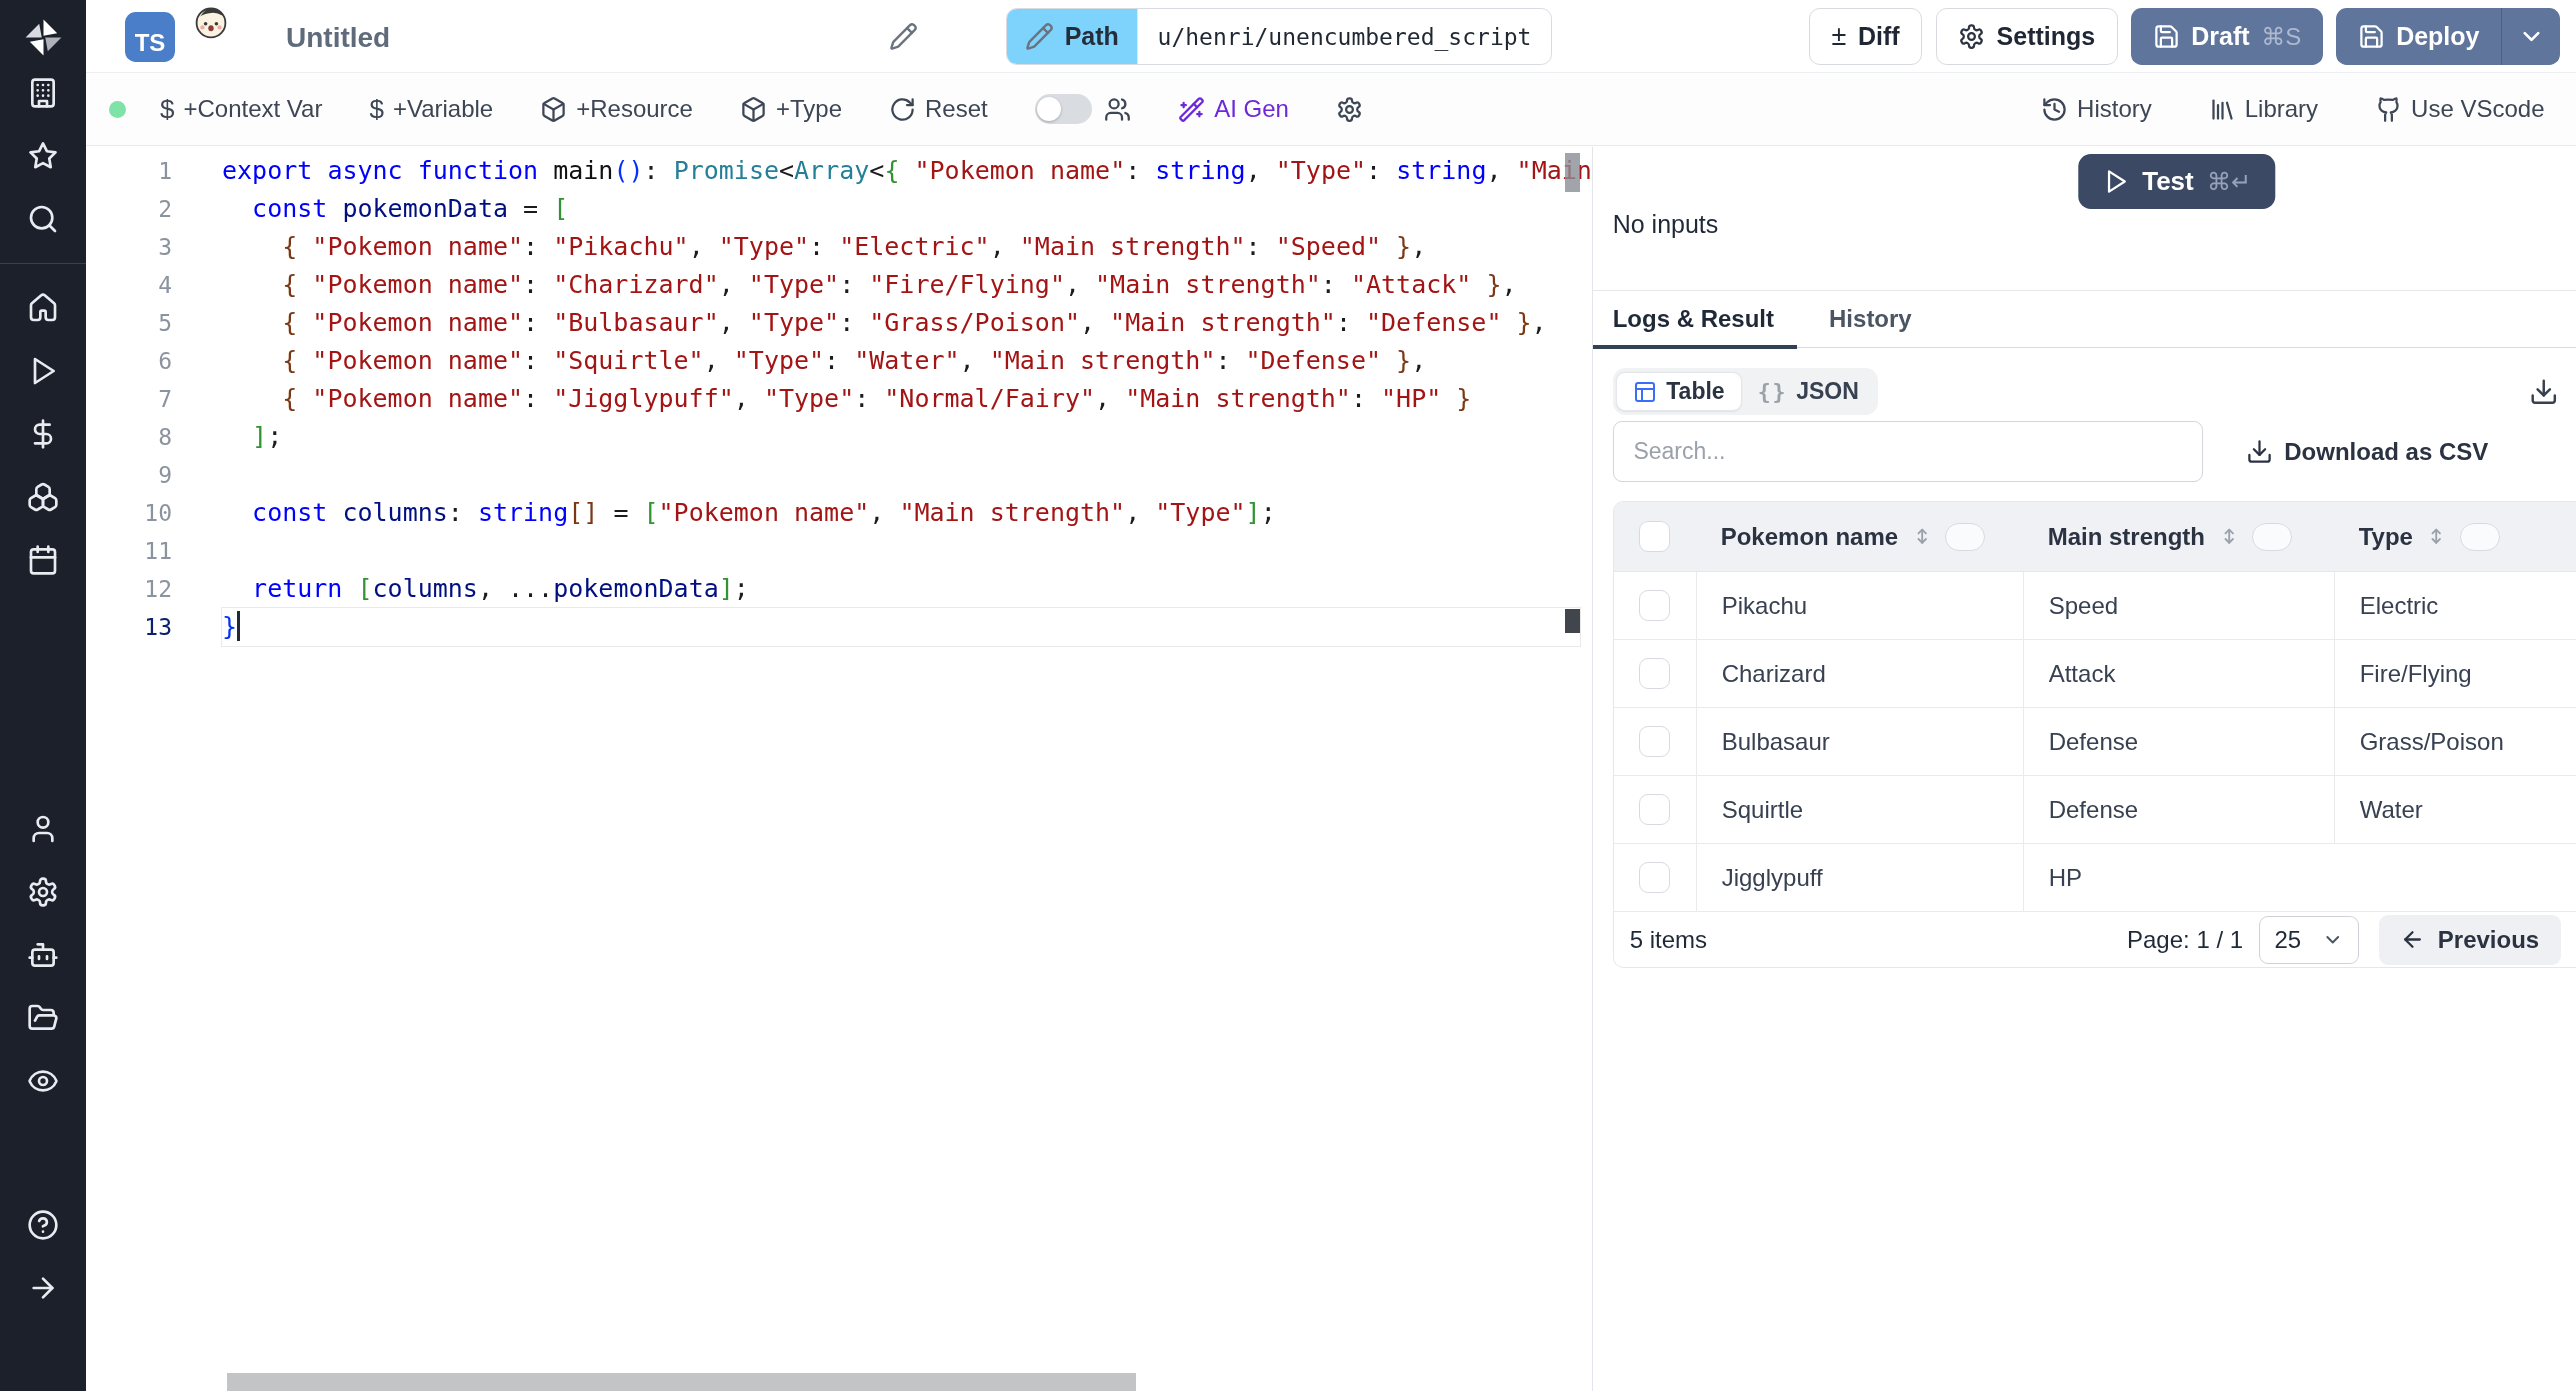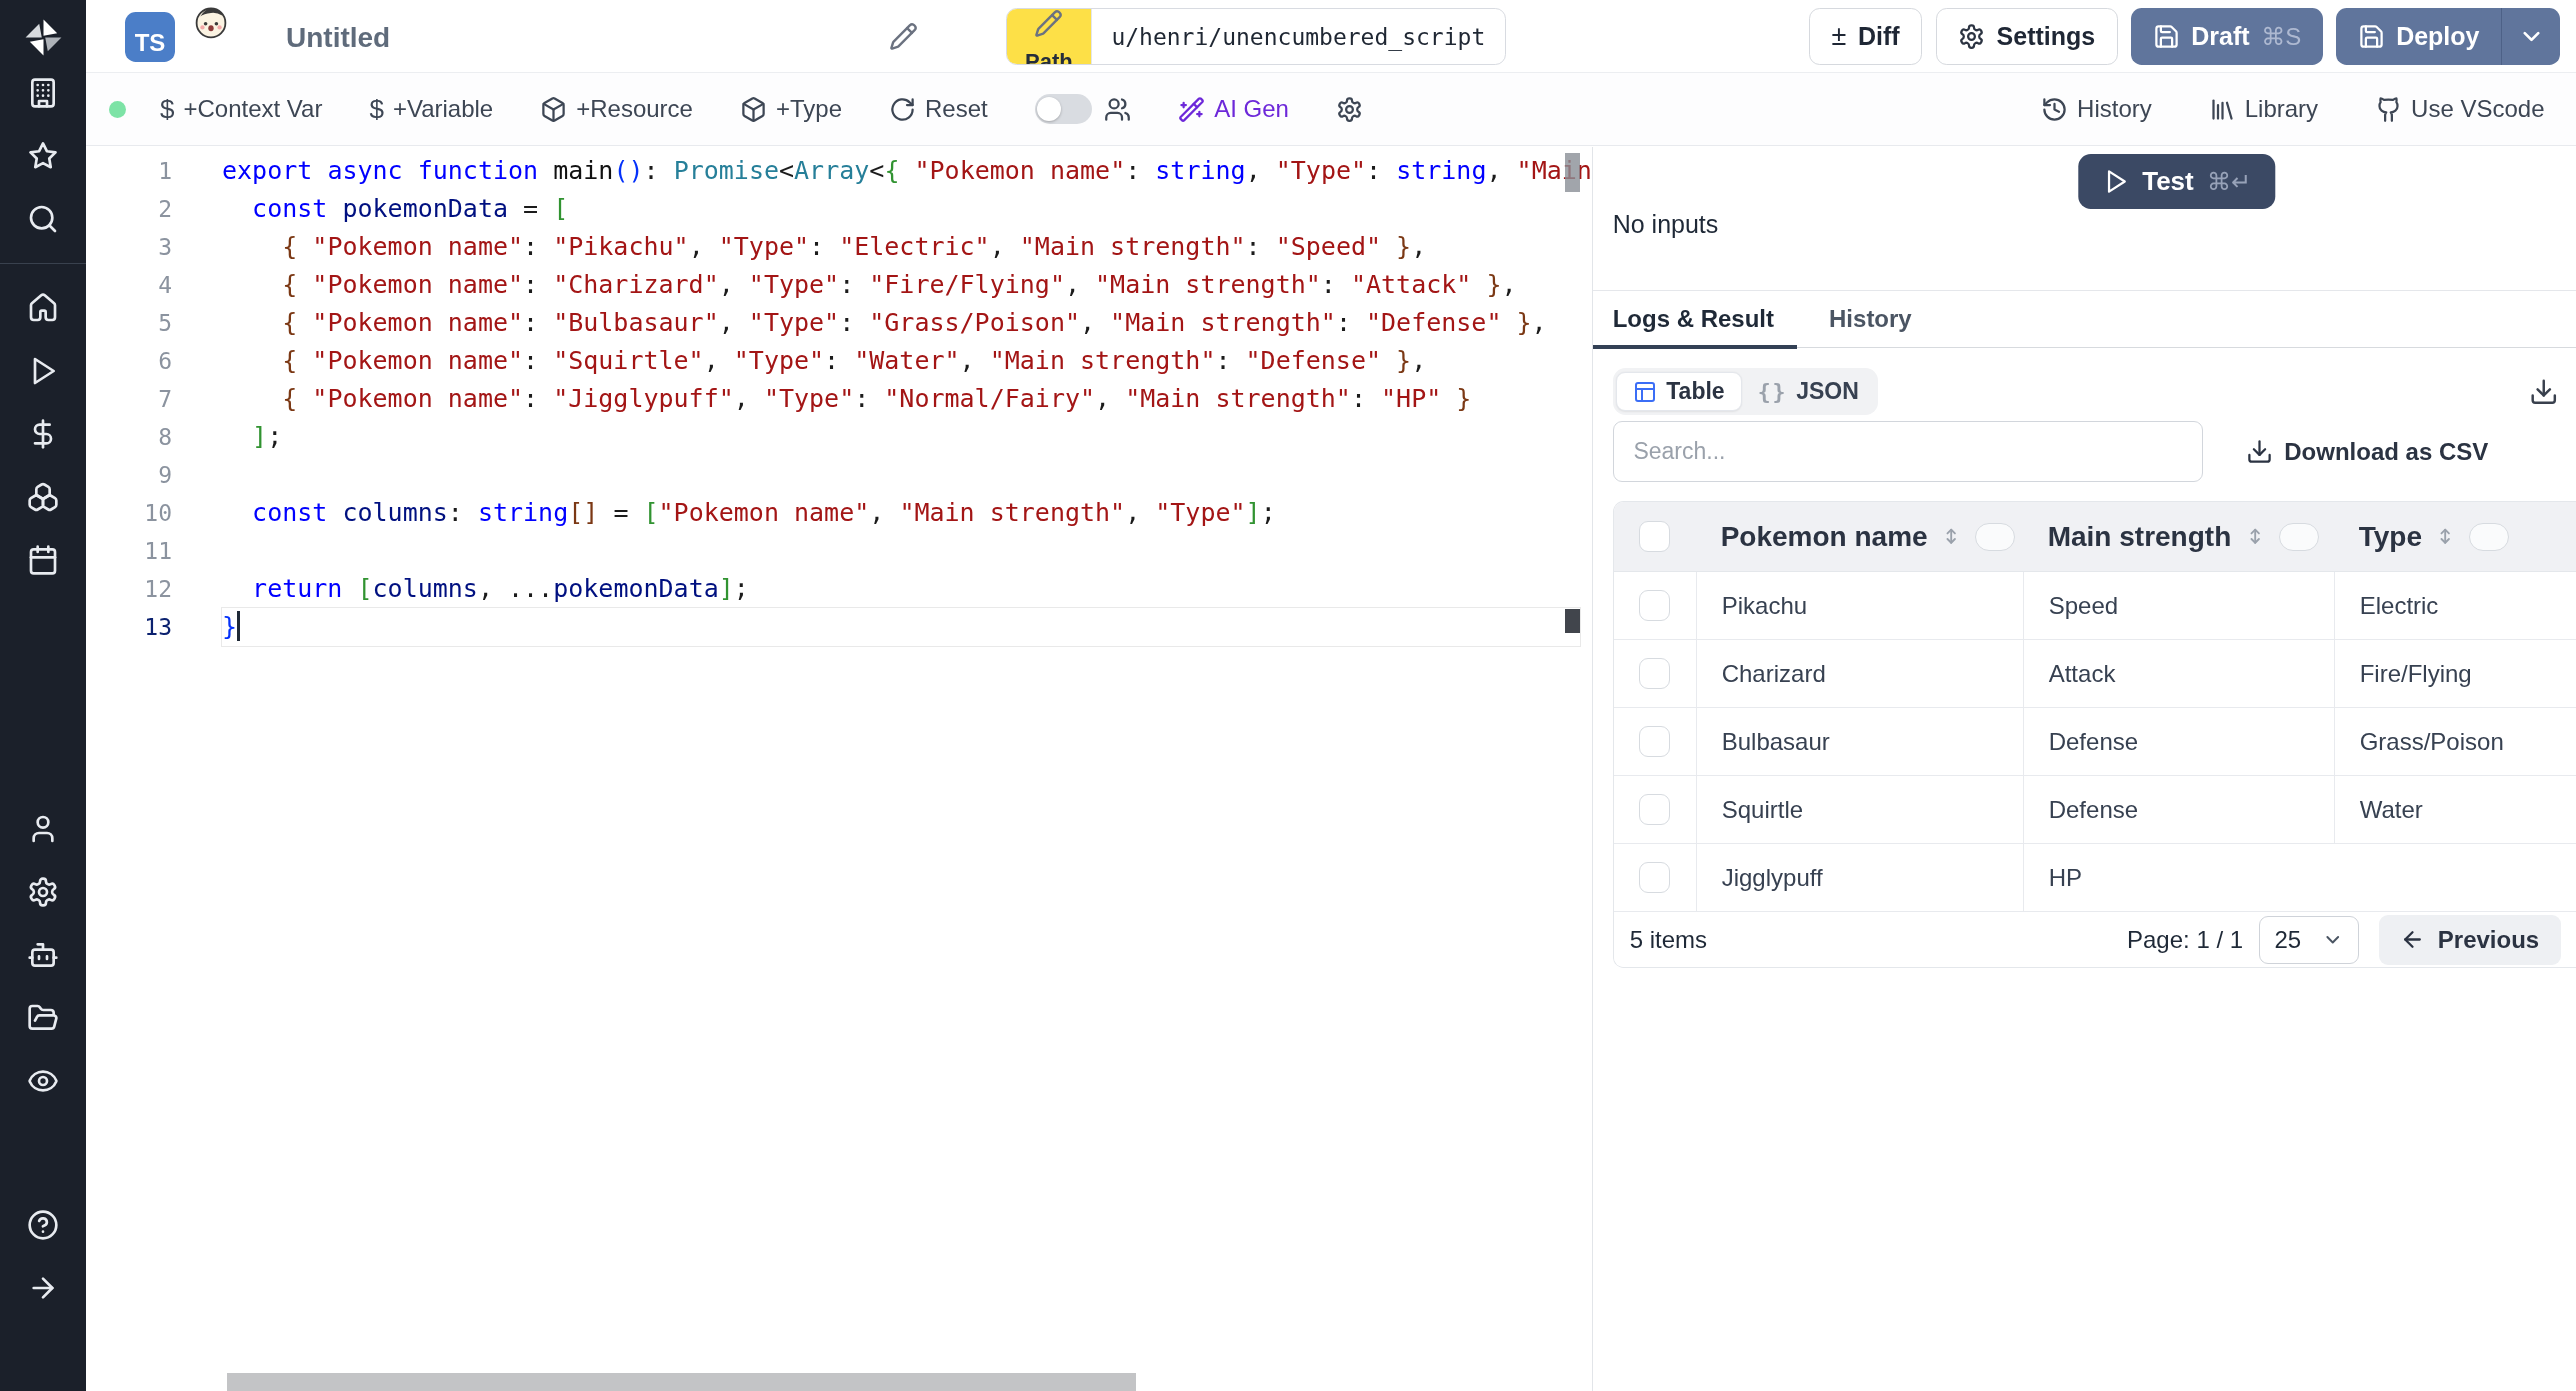--- a/index.html
+++ b/index.html
@@ -17,21 +17,21 @@
   .side-gap2 { flex:0 0 81px; }
 
   
   .topbar { position:absolute; left:86px; top:0; width:2490px; height:73px; background:#fff; border-bottom:0.9px solid #eceef1; z-index:20; }
   .ts-badge { position:absolute; left:39px; top:11.6px; width:50px; height:50px; background:#4b7ec8; border-radius:10.7px; color:#fff; font-weight:bold; font-size:24px; display:flex; align-items:flex-end; justify-content:center; padding-bottom:4.5px; }
   .emoji { position:absolute; left:68px; top:-7.2px; width:36px; height:36px; }
   .page-title { position:absolute; left:200px; top:21.5px; font-size:28px; font-weight:600; color:#5f6b7b; }
   .lone-pencil { position:absolute; left:803px; top:21.5px; }
   .lone-pencil svg, .pill-pencil svg { width:29px; height:29px; stroke:#6b7280; stroke-width:2; fill:none; stroke-linecap:round; stroke-linejoin:round; }
   .path-pill { position:absolute; left:920px; top:8px; height:57px; display:flex; align-items:stretch; border:0.9px solid #d8dbe1; border-radius:10.7px; overflow:hidden; background:#fff; }
-  .path-left { display:flex; align-items:center; gap:10.7px; background:#fde047; padding:0 18px; border-right:0.9px solid #e3e6ea; font-size:22px; font-weight:600; color:#252d3b;flex-direction:column; }
+  .path-left { display:flex; align-items:center; gap:10.7px; background:#7dd3fc; padding:0 18px; border-right:0.9px solid #e3e6ea; font-size:25px; font-weight:600; color:#252d3b; }
   .path-right { display:flex; align-items:center; padding:0 19.7px; font-family:"DejaVu Sans Mono", monospace; font-size:23px; color:#1f2733; }
   .topbar-right { position:absolute; right:16px; top:8px; display:flex; gap:13.4px; }
   .btn { height:57px; border-radius:10.7px; display:flex; align-items:center; gap:11.6px; padding:0 21.5px; font-size:25px; font-weight:600; cursor:pointer; }
   .btn-light { background:#fff; border:0.9px solid #d6d9de; color:#1f2735; }
   .btn-blue { background:#60759c; color:#fff; }
   .btn svg { width:27px; height:27px; stroke-width:2; fill:none; stroke-linecap:round; stroke-linejoin:round; }
   .btn-light svg { stroke:#2c3442; }
   .btn-blue svg { stroke:#fff; }
   .pm { font-size:27px; font-weight:400; line-height:1; }
   .shortcut { color:#aeb9d1; font-weight:500; font-size:24px; }
@@ -92,21 +92,21 @@
   .search-input { width:590px; height:61px; border:0.9px solid #d2d6dc; border-radius:9px; padding:0 19.7px; font-size:23px; color:#1f2937; outline:none; font-family:"Liberation Sans", sans-serif; }
   .search-input::placeholder { color:#9aa1ab; }
   .csv { display:flex; align-items:center; gap:11.6px; margin-left:43px; font-size:24px; font-weight:600; color:#2b3342; cursor:pointer; }
   .csv svg { width:27px; height:27px; stroke:#2b3342; stroke-width:2; fill:none; stroke-linecap:round; stroke-linejoin:round; }
   .kebab { margin-left:auto; cursor:pointer; font-size:27px; color:#39404d; letter-spacing:0; line-height:10.7px; display:flex; flex-direction:column; gap:4.5px; align-items:center; }
   .kdot { width:5.4px; height:5.4px; border-radius:50%; background:#39404d; }
 
   
   .rtable { position:absolute; left:19.7px; width:964px; top:354px; border:0.9px solid #e4e7eb; border-right:none; border-radius:10.7px 0 0 10.7px; overflow:hidden; }
   .thead { display:flex; background:#f0f1f4; height:70px; align-items:center; border-bottom:0.9px solid #e4e7eb; }
-  .hcell { display:flex; align-items:center; gap:12.5px; font-size:28px; font-weight:700; color:#2b3342; height:100%; }
+  .hcell { display:flex; align-items:center; gap:12.5px; font-size:24px; font-weight:700; color:#2b3342; height:100%; }
   .c-check { width:82px; flex:0 0 82px; display:flex; align-items:center; justify-content:center; }
   .c0 { width:327px; flex:0 0 327px; padding-left:25px; }
   .c1 { width:311px; flex:0 0 311px; padding-left:25px; }
   .c2 { flex:1; padding-left:25px; }
   .thead .c0,.thead .c1,.thead .c2 { border-left:none; }
   .checkbox { width:31px; height:31px; border:1.8px solid #d7dbe0; background:#fff; border-radius:9px; display:inline-block; cursor:pointer; }
   .sort svg { width:22.4px; height:22.4px; stroke:#9aa1ab; stroke-width:2; fill:none; stroke-linecap:round; stroke-linejoin:round; }
   .fpill { width:40px; height:28px; border:1.8px solid #d7dbe0; border-radius:14.3px; background:#fafbfc; cursor:pointer; }
   .tbody .trow { display:flex; height:68px; align-items:center; border-bottom:0.9px solid #e8eaee; background:#fff; }
   .tbody .cell { font-size:24px; color:#374151; height:100%; display:flex; align-items:center; }

